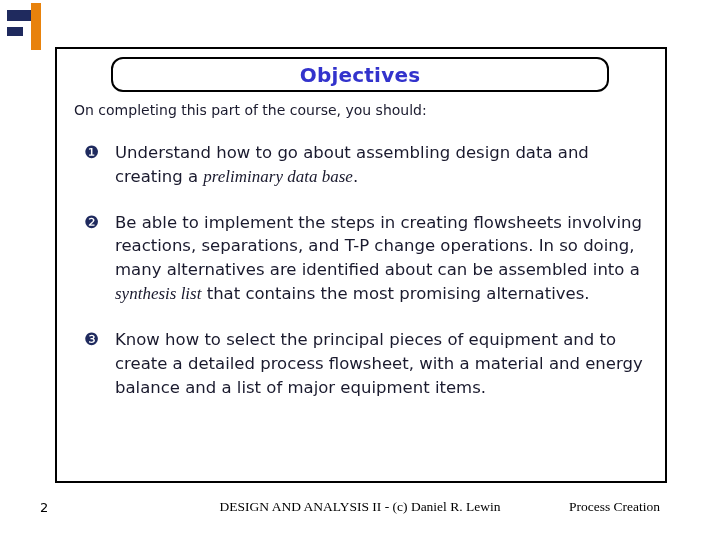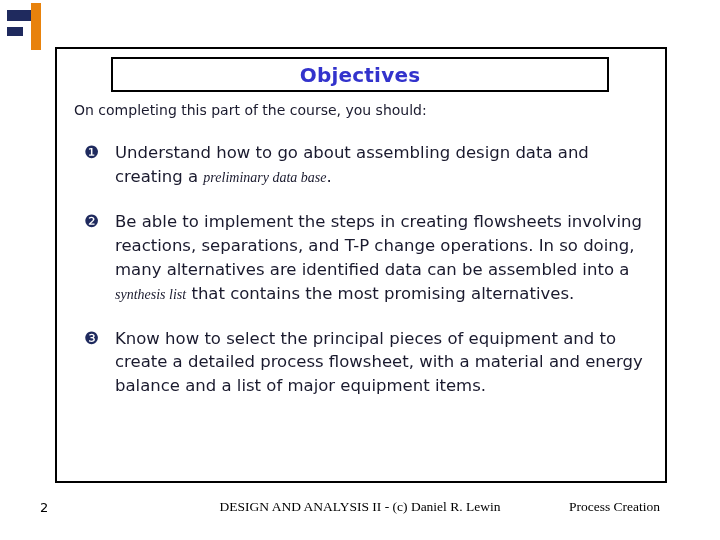--- a/index.html
+++ b/index.html
@@ -42,21 +42,21 @@
     background: #ffffff;
   }
   .title-box {
     position: absolute;
     left: 50%;
     transform: translateX(-50%);
     top: 57px;
     width: 494px;
     height: 31px;
     border: 2px solid #000000;
-    border-radius: 0;
+    border-radius: 12px;
     background: #ffffff;
     display: flex;
     align-items: center;
     justify-content: center;
     z-index: 2;
   }
   .title-text {
     color: var(--title-blue, #3333cc);
     font-weight: bold;
     font-size: 20px;
@@ -88,21 +88,21 @@
     color: var(--navy, #22255e);
     font-size: 17px;
     line-height: 1.4;
   }
   .bullet-text {
     flex: 1 1 auto;
   }
   .seg-em {
     font-family: "Liberation Serif", "DejaVu Serif", serif;
     font-style: italic;
-    font-size: 14px;
+    font-size: 17px;
   }
   
   .footer {
     position: absolute;
     left: 0;
     bottom: 25px;
     width: 720px;
     font-family: "Liberation Serif", "DejaVu Serif", serif;
     font-size: 13.5px;
     color: #000000;
@@ -143,21 +143,21 @@
 
 <div class="intro-text">On completing this part of the course, you should:</div>
 
 <div class="bullet-list" id="bullet-list">
     <div class="bullet-item">
       <span class="bullet-marker">❶</span>
       <span class="bullet-text"><span>Understand how to go about assembling design data and creating a </span><span class="seg-em">preliminary data base</span><span>.</span></span>
     </div>
     <div class="bullet-item">
       <span class="bullet-marker">❷</span>
-      <span class="bullet-text"><span>Be able to implement the steps in creating flowsheets involving reactions, separations, and T-P change operations. In so doing, many alternatives are identified data can be assembled into a </span><span class="seg-em">synthesis list</span><span> that contains the most promising alternatives.</span></span>
+      <span class="bullet-text"><span>Be able to implement the steps in creating flowsheets involving reactions, separations, and T-P change operations. In so doing, many alternatives are identified about can be assembled into a </span><span class="seg-em">synthesis list</span><span> that contains the most promising alternatives.</span></span>
     </div>
     <div class="bullet-item">
       <span class="bullet-marker">❸</span>
       <span class="bullet-text"><span>Know how to select the principal pieces of equipment and to create a detailed process flowsheet, with a material and energy balance and a list of major equipment items.</span></span>
     </div>
   </div>
 
 <div class="footer">
   <span class="page-number">2</span>
   <span class="footer-center">DESIGN AND ANALYSIS II - (c) Daniel R. Lewin</span>

